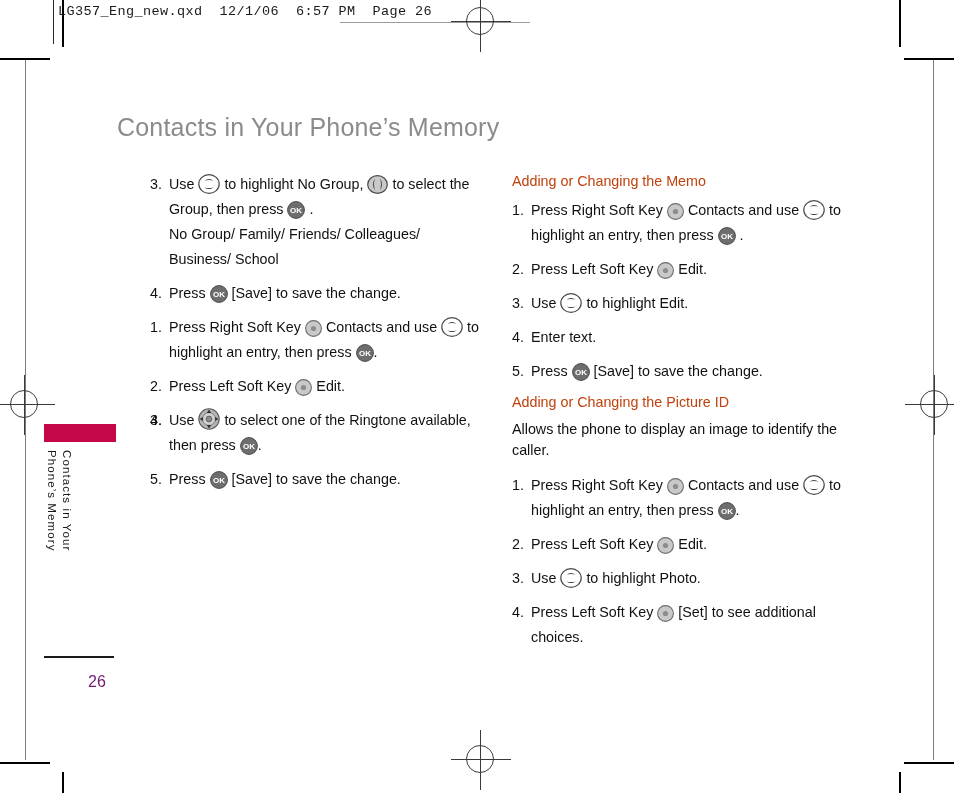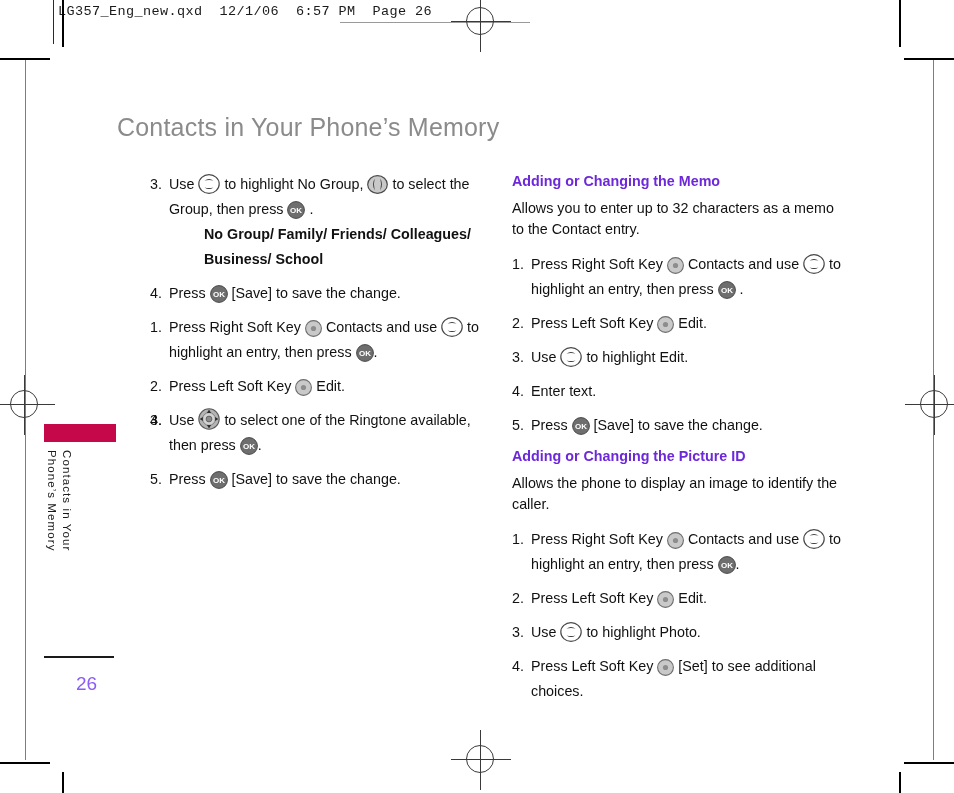--- a/index.html
+++ b/index.html
@@ -133,42 +133,42 @@
   .page-rule {
     position: absolute;
     left: 44px;
     top: 656px;
     width: 70px;
     height: 1.5px;
     background: #1a1a1a;
   }
   .page-number {
     position: absolute;
-    left: 76px;
+    left: 88px;
     top: 673px;
-    font-size: 19px;
-    color: #8b5cf6;
+    font-size: 16px;
+    color: #701a75;
   }
 
   
   .col {
     position: absolute;
     top: 172px;
     width: 336px;
     font-size: 14.3px;
     color: #111;
     line-height: 21.5px;
   }
   .col-left  { left: 150px; }
   .col-right { left: 512px; }
 
   h3.sect {
     font-size: 14.3px;
-    font-weight: bold;
-    color: #6d28d9;
+    font-weight: normal;
+    color: #c2410c;
     margin: 0 0 7px 0;
     line-height: 19px;
   }
   .sect-spacer-top { margin-top: 19px; }
 
   p.para {
     margin: 0 0 12px 0;
     line-height: 21px;
   }
 
@@ -182,21 +182,21 @@
     padding-left: 19px;
     margin-bottom: 9px;
     line-height: 25px;
   }
   ol.steps li .num {
     position: absolute;
     left: 0;
     top: 0;
   }
   .b { font-weight: normal; }
-  .sub-line { display: block; font-weight: bold; line-height: 25px; margin-left: 35px; }
+  .sub-line { display: block; font-weight: normal; line-height: 25px; }
 
   
   .icon {
     display: inline-block;
     vertical-align: -5px;
     line-height: 0;
     border-radius: 6px;
   }
   .icon svg { display: block; }
 </style>
@@ -302,21 +302,20 @@
       <li><span class="num">5.</span><span><span>Press </span><span class="icon"><svg width="18" height="18" viewBox="0 0 18 18">
               <circle cx="9" cy="9" r="8.4" fill="#6e6e6e" stroke="#4a4a4a" stroke-width="1"></circle>
               <text x="9" y="12.3" font-family="Liberation Sans, sans-serif" font-size="8" font-weight="bold" fill="#ffffff" text-anchor="middle">OK</text>
             </svg></span><span> </span><span class="b">[Save]</span><span> to save the change.</span></span></li>
     </ol>
 </div>
 
 <div class="col col-right">
   <div id="right-sections">
       <h3 class="sect">Adding or Changing the Memo</h3>
-      <p class="para">Allows you to enter up to 32 characters as a memo to the Contact entry.</p>
       <ol class="steps">
         <li><span class="num">1.</span><span><span>Press Right Soft Key </span><span class="icon"><svg width="17" height="17" viewBox="0 0 17 17">
                 <circle cx="8.5" cy="8.5" r="7.9" fill="#c9c9c9" stroke="#6e6e6e" stroke-width="1.1"></circle>
                 <circle cx="8.5" cy="8.5" r="2.6" fill="#8d8d8d"></circle>
               </svg></span><span> </span><span class="b">Contacts</span><span> and use </span><span class="icon"><svg width="22" height="20" viewBox="0 0 22 20">
                 <ellipse cx="11" cy="10" rx="10.2" ry="9.3" fill="#ffffff" stroke="#4a4a4a" stroke-width="1.2"></ellipse>
                 <path d="M6.5 6.6 Q11 3.6 15.5 6.6 Q11 5.2 6.5 6.6 Z" fill="#3c3c3c"></path>
                 <path d="M6.5 13.4 Q11 16.4 15.5 13.4 Q11 14.8 6.5 13.4 Z" fill="#3c3c3c"></path>
               </svg></span><span> to highlight an entry, then press </span><span class="icon"><svg width="18" height="18" viewBox="0 0 18 18">
                 <circle cx="9" cy="9" r="8.4" fill="#6e6e6e" stroke="#4a4a4a" stroke-width="1"></circle>

